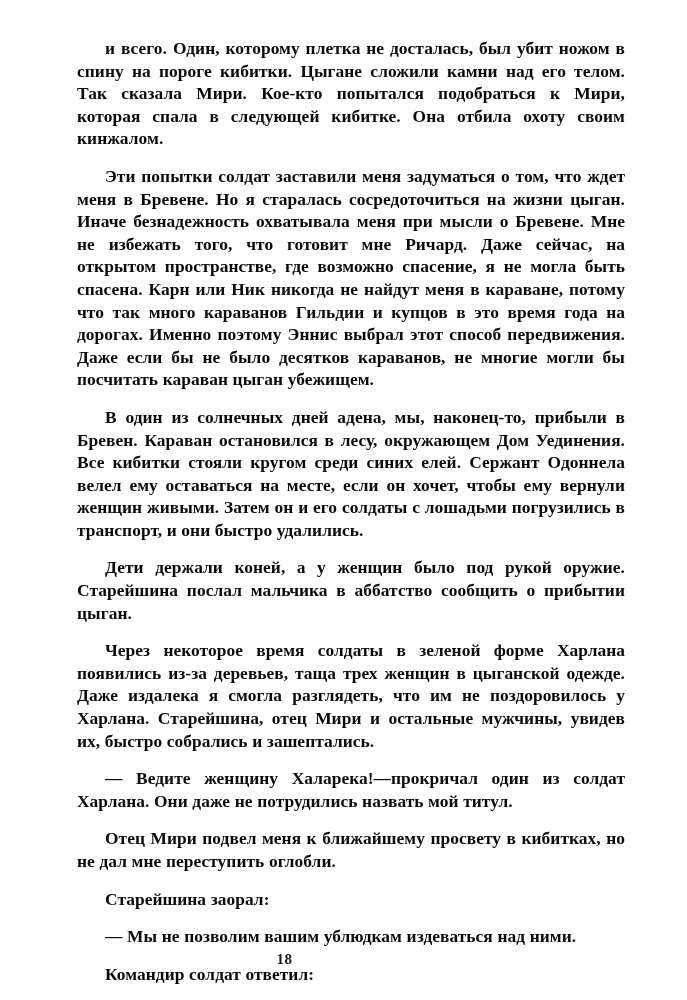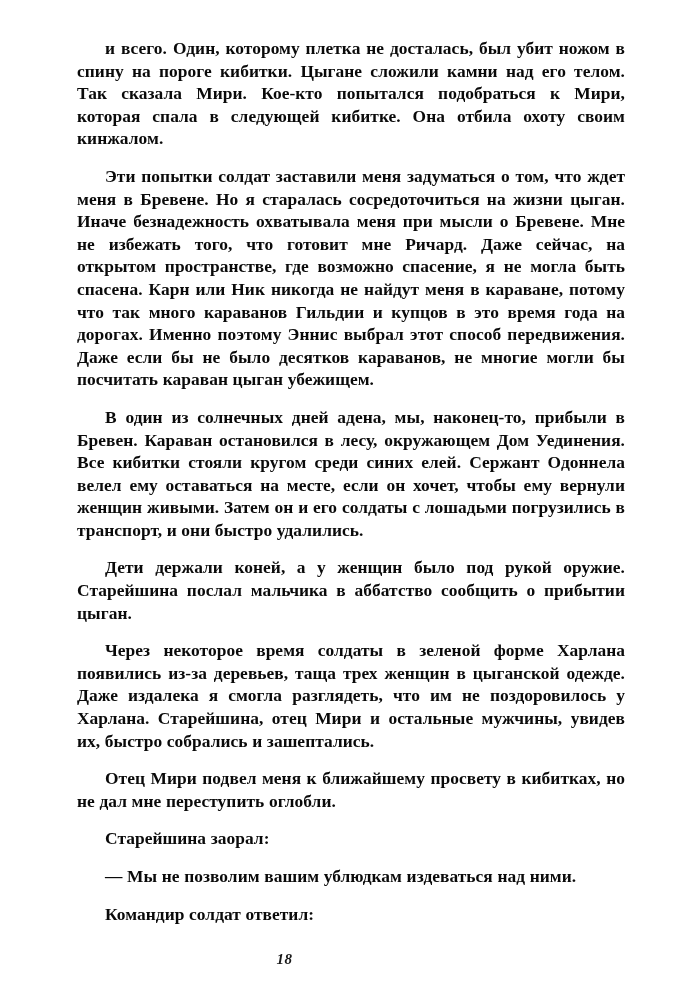--- a/index.html
+++ b/index.html
@@ -55,35 +55,35 @@
     position: absolute;
     left: 0;
     top: 951px;
     width: 569px;
     text-align: center;
     font-family: "Liberation Serif", "DejaVu Serif", serif;
     font-size: 15px;
     font-weight: 600;
     color: #1a1a1a;
     letter-spacing: 0.4px;
-    font-style: italic;
   }
 </style>
 </head>
 <body>
 
 <div class="page">
 
   <div class="text-block">
 
     <p class="para">и всего. Один, которому плетка не досталась, был убит ножом в спину на пороге кибитки. Цыгане сложили камни над его телом. Так сказала Мири. Кое-кто попытался подобраться к Мири, которая спала в следующей кибитке. Она отбила охоту своим кинжалом.</p>
     <p class="para">Эти попытки солдат заставили меня задуматься о том, что ждет меня в Бревене. Но я старалась сосредоточиться на жизни цыган. Иначе безнадежность охватывала меня при мысли о Бревене. Мне не избежать того, что готовит мне Ричард. Даже сейчас, на открытом пространстве, где возможно спасение, я не могла быть спасена. Карн или Ник никогда не найдут меня в караване, потому что так много караванов Гильдии и купцов в это время года на дорогах. Именно поэтому Эннис выбрал этот способ передвижения. Даже если бы не было десятков караванов, не многие могли бы посчитать караван цыган убежищем.</p>
     <p class="para">В один из солнечных дней адена, мы, наконец-то, прибыли в Бревен. Караван остановился в лесу, окружающем Дом Уединения. Все кибитки стояли кругом среди синих елей. Сержант Одоннела велел ему оставаться на месте, если он хочет, чтобы ему вернули женщин живыми. Затем он и его солдаты с лошадьми погрузились в транспорт, и они быстро удалились.</p>
     <p class="para">Дети держали коней, а у женщин было под рукой оружие. Старейшина послал мальчика в аббатство сообщить о прибытии цыган.</p>
     <p class="para">Через некоторое время солдаты в зеленой форме Харлана появились из-за деревьев, таща трех женщин в цыганской одежде. Даже издалека я смогла разглядеть, что им не поздоровилось у Харлана. Старейшина, отец Мири и остальные мужчины, увидев их, быстро собрались и зашептались.</p>
+    <p class="para dialogue">— Ведите женщину Халарека!—прокричал один из солдат Харлана. Они даже не потрудились назвать мой титул.</p>
     <p class="para">Отец Мири подвел меня к ближайшему просвету в кибитках, но не дал мне переступить оглобли.</p>
     <p class="para">Старейшина заорал:</p>
     <p class="para dialogue">— Мы не позволим вашим ублюдкам издеваться над ними.</p>
     <p class="para">Командир солдат ответил:</p>
 
   </div>
 
   <div class="folio">18</div>
 
 </div>

